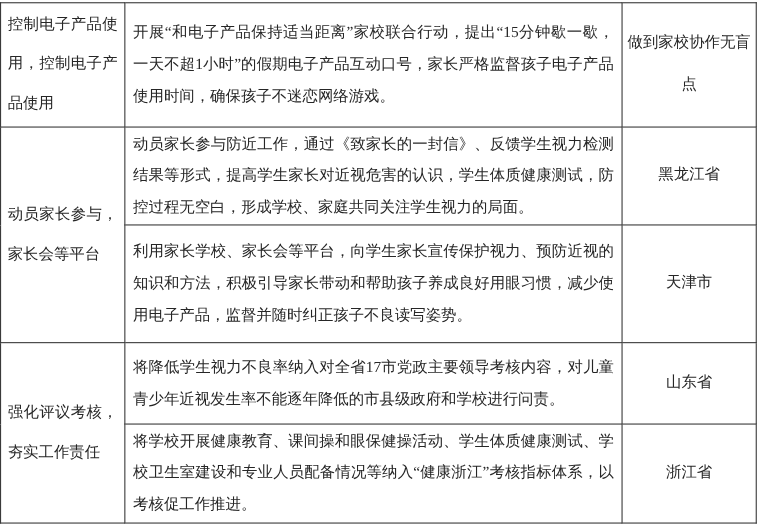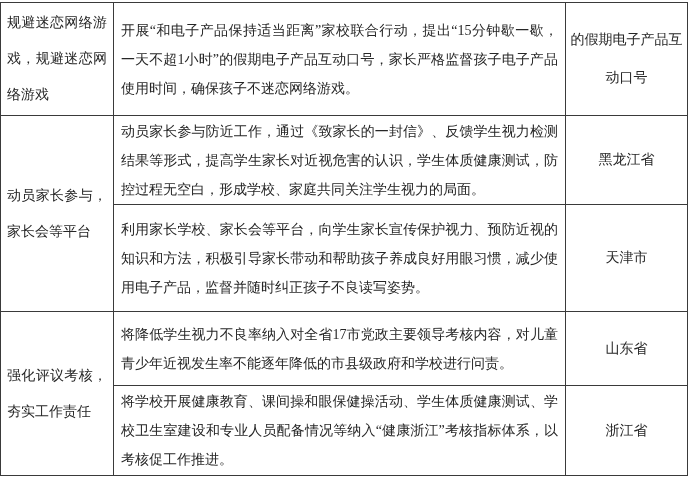--- a/index.html
+++ b/index.html
@@ -53,23 +53,23 @@
 <body>
 
 <table class="policy-table">
   <colgroup>
     <col style="width:113px">
     <col style="width:452px">
     <col style="width:122px">
   </colgroup>
   <tbody>
     <tr class="r1">
-      <td class="cat">规避迷恋网络游戏，规避迷恋网络游戏</td>
+      <td class="cat">控制电子产品使用，控制电子产品使用</td>
       <td class="measure">开展“和电子产品保持适当距离”家校联合行动，提出“15分钟歇一歇，一天不超1小时”的假期电子产品互动口号，家长严格监督孩子电子产品使用时间，确保孩子不迷恋网络游戏。</td>
-      <td class="region">的假期电子产品互动口号</td>
+      <td class="region">做到家校协作无盲点</td>
     </tr>
     <tr class="r2">
       <td class="cat" rowspan="2">动员家长参与，家长会等平台</td>
       <td class="measure">动员家长参与防近工作，通过《致家长的一封信》、反馈学生视力检测结果等形式，提高学生家长对近视危害的认识，学生体质健康测试，防控过程无空白，形成学校、家庭共同关注学生视力的局面。</td>
       <td class="region">黑龙江省</td>
     </tr>
     <tr class="r3">
       <td class="measure">利用家长学校、家长会等平台，向学生家长宣传保护视力、预防近视的知识和方法，积极引导家长带动和帮助孩子养成良好用眼习惯，减少使用电子产品，监督并随时纠正孩子不良读写姿势。</td>
       <td class="region">天津市</td>
     </tr>

